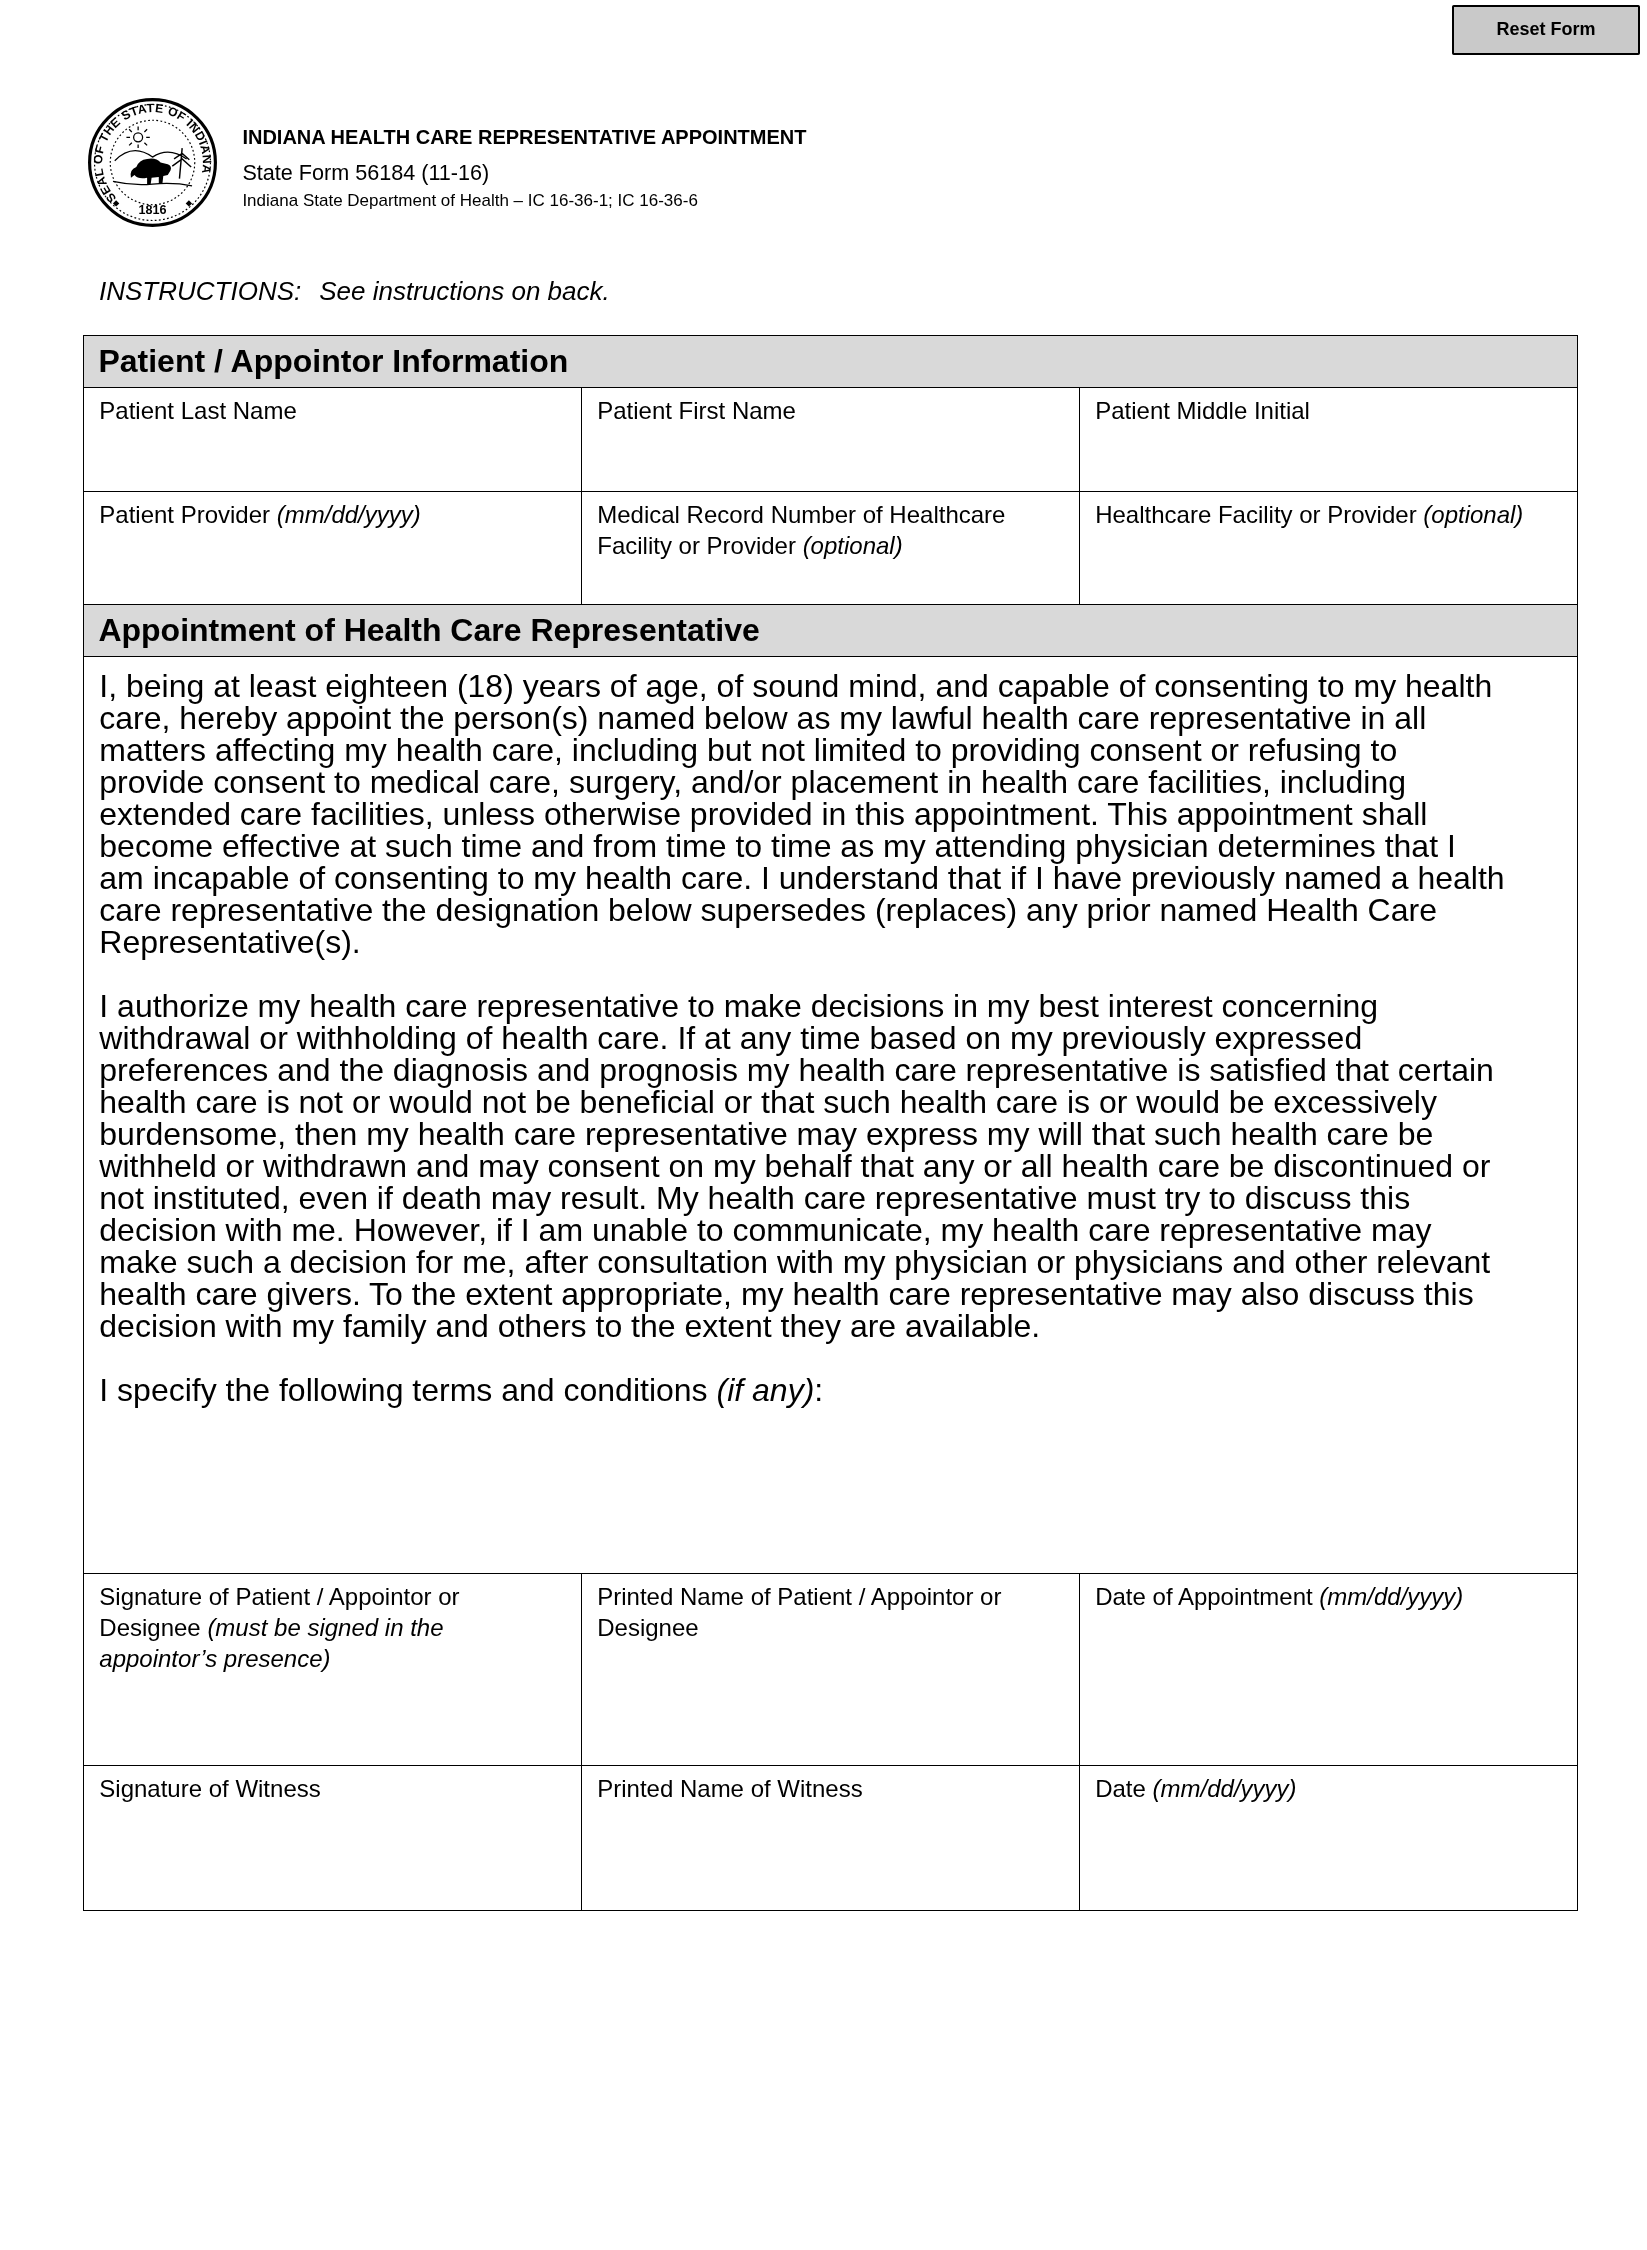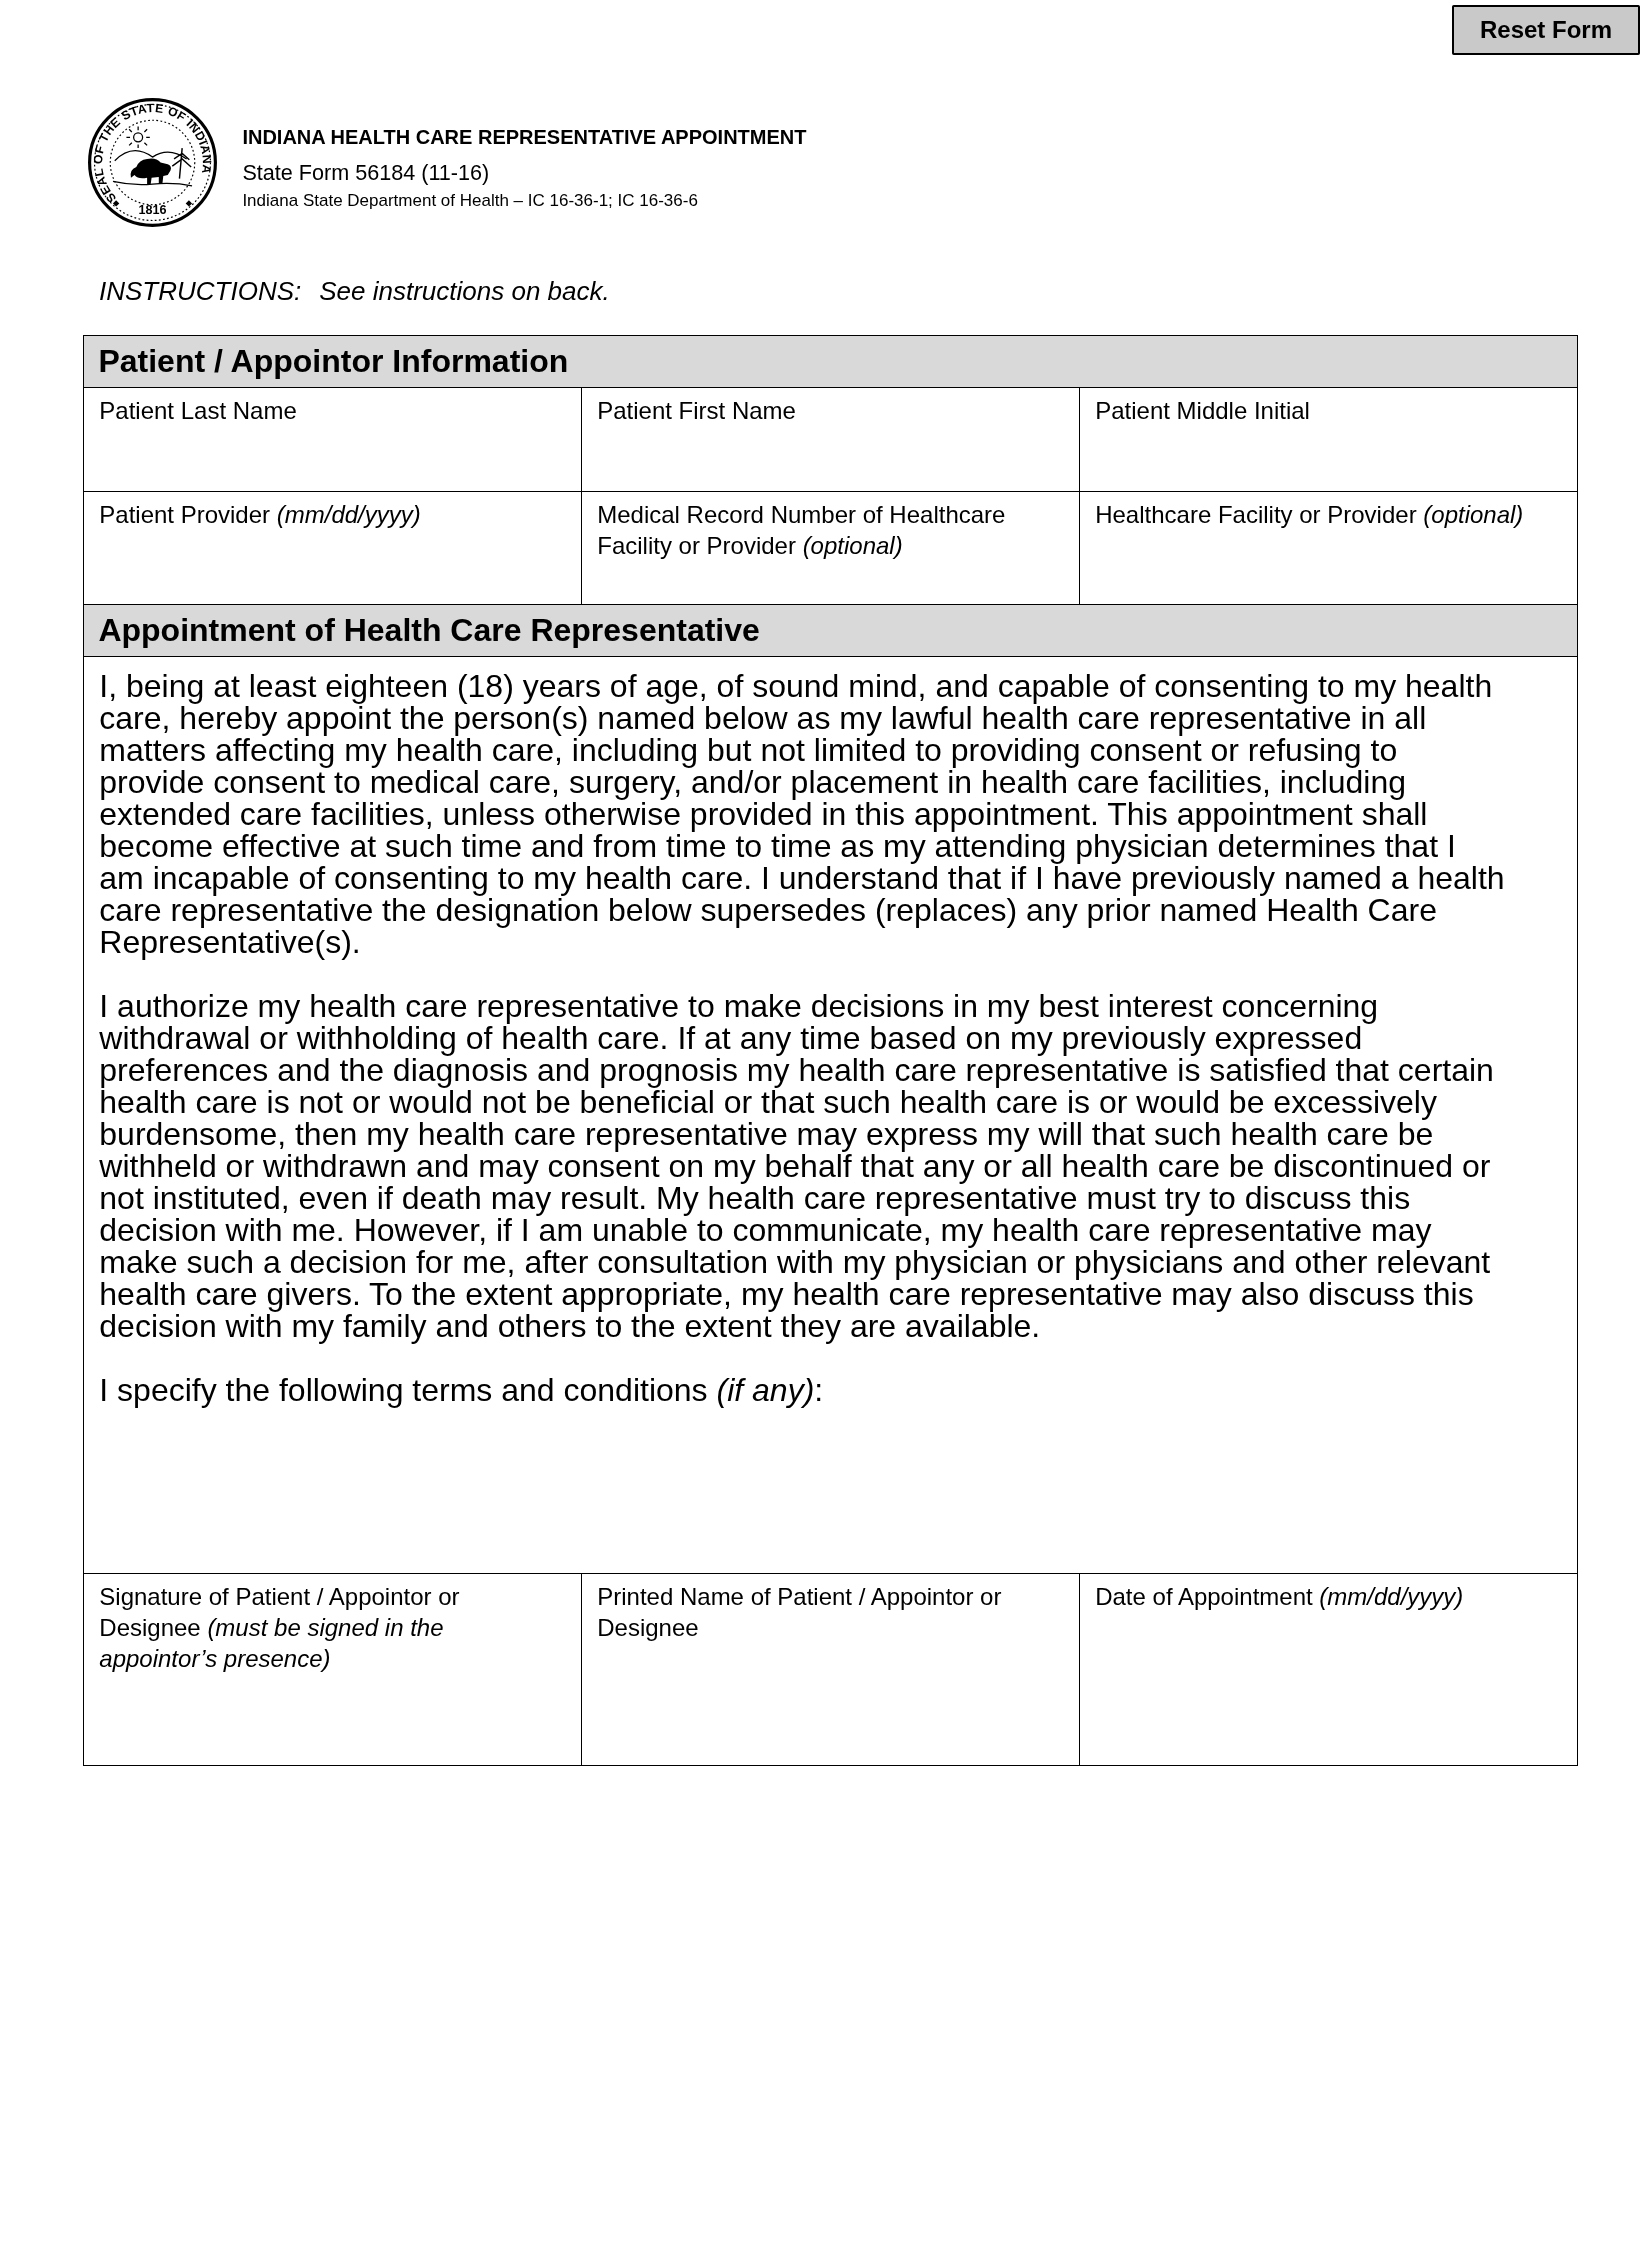--- a/index.html
+++ b/index.html
@@ -3,21 +3,21 @@
 <meta charset="utf-8">
 <style>
   * { margin:0; padding:0; box-sizing:border-box; }
   html,body { background:#ffffff; }
   body { font-family:"Liberation Sans", sans-serif; color:#000; }
   .page { position:relative; width:1647px; height:2250px; background:#fff; overflow:hidden; }
 
   .reset-btn {
     position:absolute; top:4.5px; left:1452px; width:188px; height:50px;
     background:#c9c9c9; border:2.7px solid #000; border-radius:1.8px;
-    font-family:"Liberation Sans", sans-serif; font-size:24px; font-weight:bold; color:#000;
+    font-family:"Liberation Sans", sans-serif; font-size:18px; font-weight:bold; color:#000;
     cursor:pointer;
   }
 
   .header { position:absolute; left:86px; top:94px; display:flex; align-items:flex-start; }
   .seal { width:133px; height:137px; flex:0 0 auto; }
   .seal-ring-text { font-size:13.5px; font-weight:bold; letter-spacing:0.5px; fill:#000; }
   .seal-year { font-size:14px; font-weight:bold; fill:#000; }
   .header-text { padding-top:27px; padding-left:23.4px; }
   .title { font-size:20px; font-weight:bold; line-height:32px; }
   .form-no { font-size:21.6px; line-height:25px; margin-top:7.2px; }
@@ -146,17 +146,29 @@
       </td>
       <td>
         <span>Printed Name of Patient / Appointor or Designee</span>
       </td>
       <td>
         <span>Date of Appointment</span>
         <span class="hint">(mm/dd/yyyy)</span>
       </td>
     </tr>
 
+    <tr class="h161">
+      <td>
+        <span>Signature of Witness</span>
+      </td>
+      <td>
+        <span>Printed Name of Witness</span>
+      </td>
+      <td>
+        <span>Date</span>
+        <span class="hint">(mm/dd/yyyy)</span>
+      </td>
+    </tr>
   </tbody>
     </table>
 
 </div>
 
 
 </body></html>

